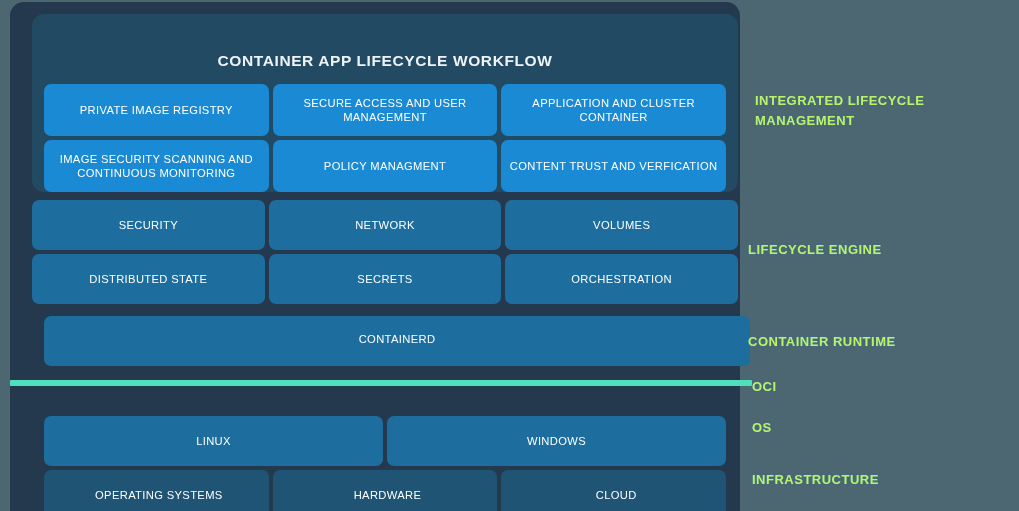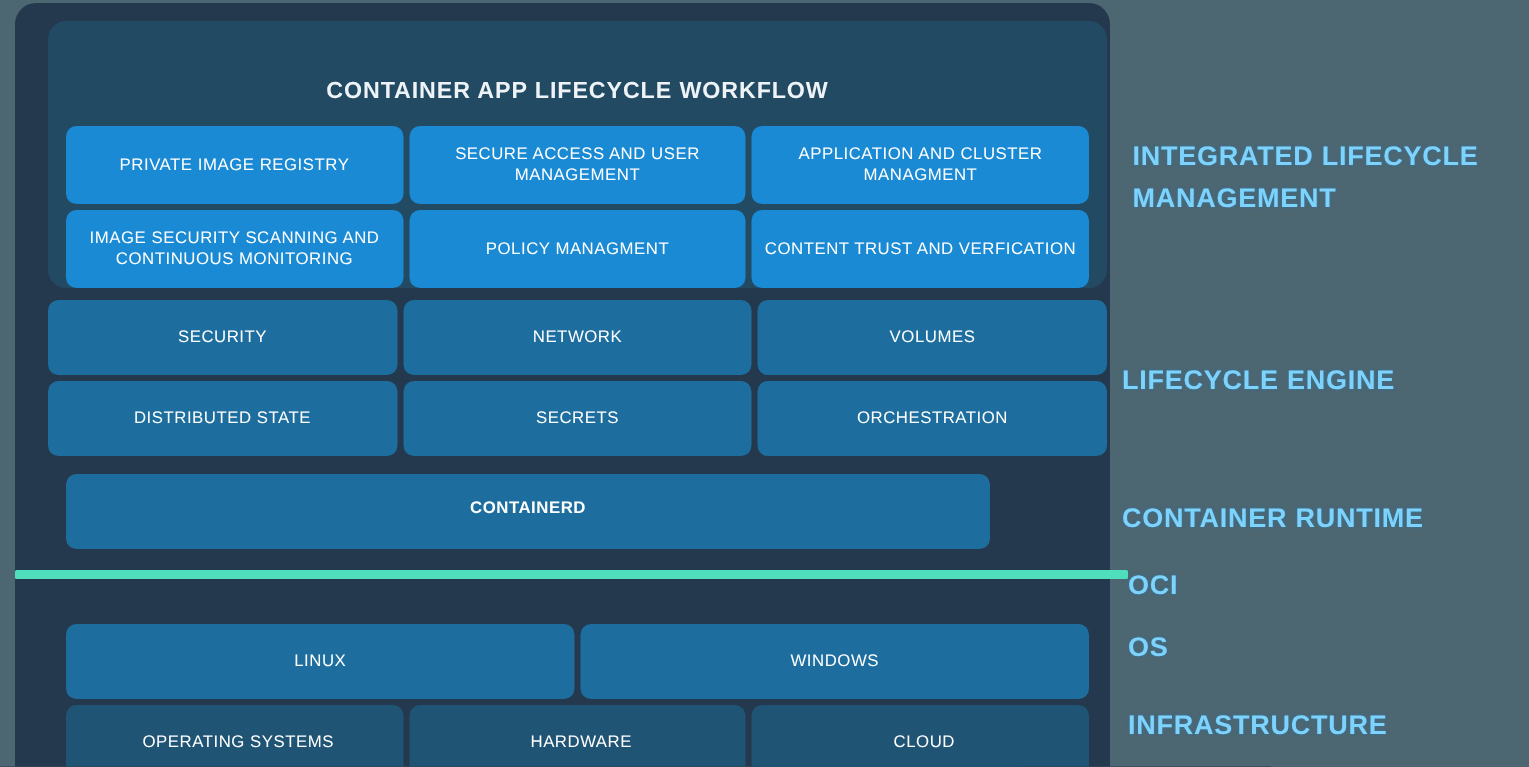--- a/index.html
+++ b/index.html
@@ -87,29 +87,28 @@
   .engine-section .tile-row { padding: 0; }
   .engine-section .tile-row.e1 .tile { height: 50px; }
   .engine-section .tile-row.e2 { margin-top: 4px; }
   .engine-section .tile-row.e2 .tile { height: 50px; }
 
   
   .runtime-section {
     position: absolute;
     left: 34px;
     top: 314px;
-    width: 616px;
+    width: 706px;
     height: 50px;
     background: #1d6e9e;
     border-radius: 7px;
     display: flex;
     align-items: center;
     justify-content: center;
     position: absolute;
-    font-weight: bold;
   }
   .runtime-label {
     color: #ffffff;
     font-size: 11.2px;
     letter-spacing: 0.35px;
     position: absolute;
     left: 0; right: 0;
     text-align: center;
     top: 17px;
   }
@@ -159,22 +158,22 @@
     display: grid;
     grid-template-columns: repeat(3, 1fr);
     gap: 4px;
     margin-top: 4px;
   }
   .infra-row .tile { height: 50px; padding-left: 11px; }
 
   
   .stage-label {
     position: absolute;
-    color: #7dd3fc;
-    font-size: 18px;
+    color: #bef264;
+    font-size: 13px;
     font-weight: 700;
     letter-spacing: 0.5px;
     line-height: 1.55;
     text-shadow: 0 0 2px rgba(33,134,201,0.55);
     white-space: pre-line;
   }
   .sl-lifecycle { left: 755px; top: 91px; }
   .sl-engine    { left: 748px; top: 240px; }
   .sl-runtime   { left: 748px; top: 332px; }
   .sl-oci       { left: 752px; top: 377px; }
@@ -185,21 +184,21 @@
 <body>
 
 <div class="stack-card">
 
   <div class="lifecycle-panel">
     <div class="panel-title">CONTAINER APP LIFECYCLE WORKFLOW</div>
 
     <div class="tile-row r1">
       <div class="tile bright">PRIVATE IMAGE REGISTRY</div>
       <div class="tile bright">SECURE ACCESS AND USER MANAGEMENT</div>
-      <div class="tile bright">APPLICATION AND CLUSTER MANAGMENT</div>
+      <div class="tile bright">APPLICATION AND CLUSTER CONTAINER</div>
     </div>
 
     <div class="tile-row r2" style="margin-top:4px;">
       <div class="tile bright">IMAGE SECURITY SCANNING AND CONTINUOUS MONITORING</div>
       <div class="tile bright">POLICY MANAGMENT</div>
       <div class="tile bright">CONTENT TRUST AND VERFICATION</div>
     </div>
   </div>
 
   <div class="engine-section">

